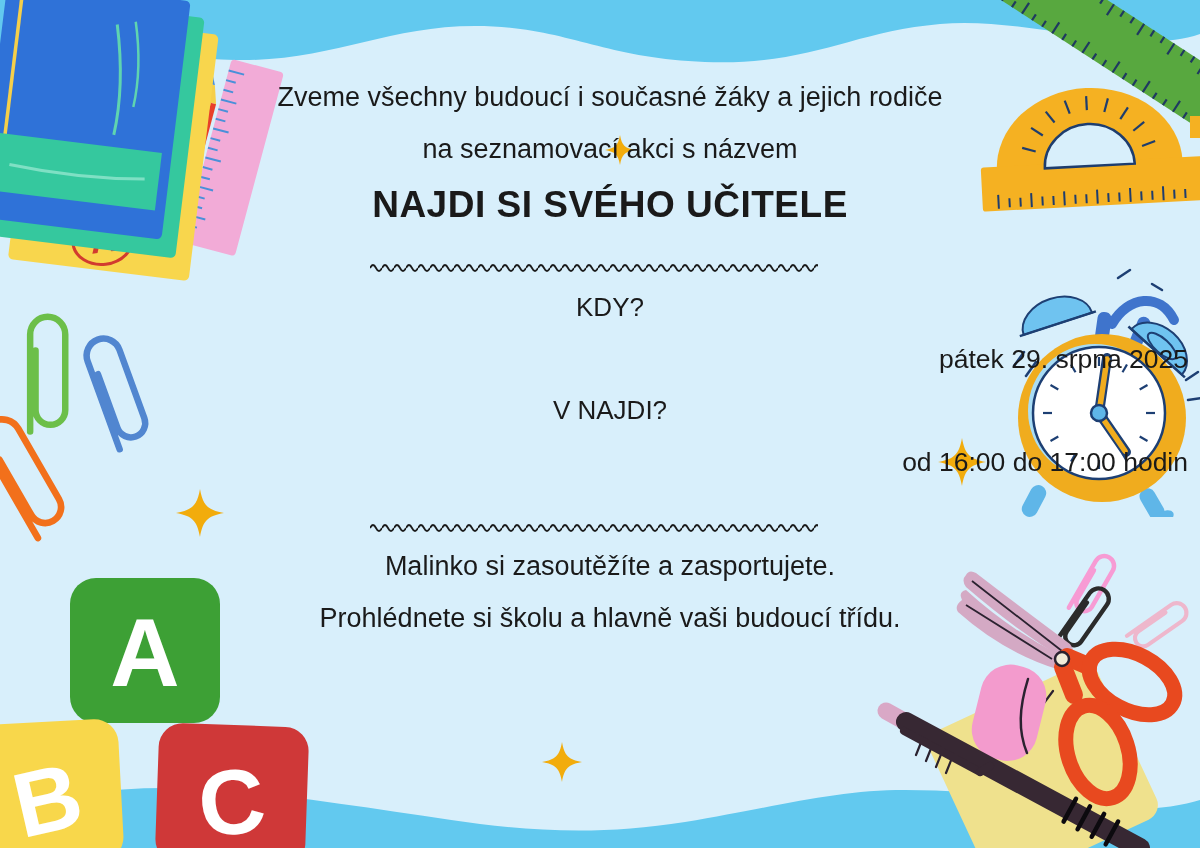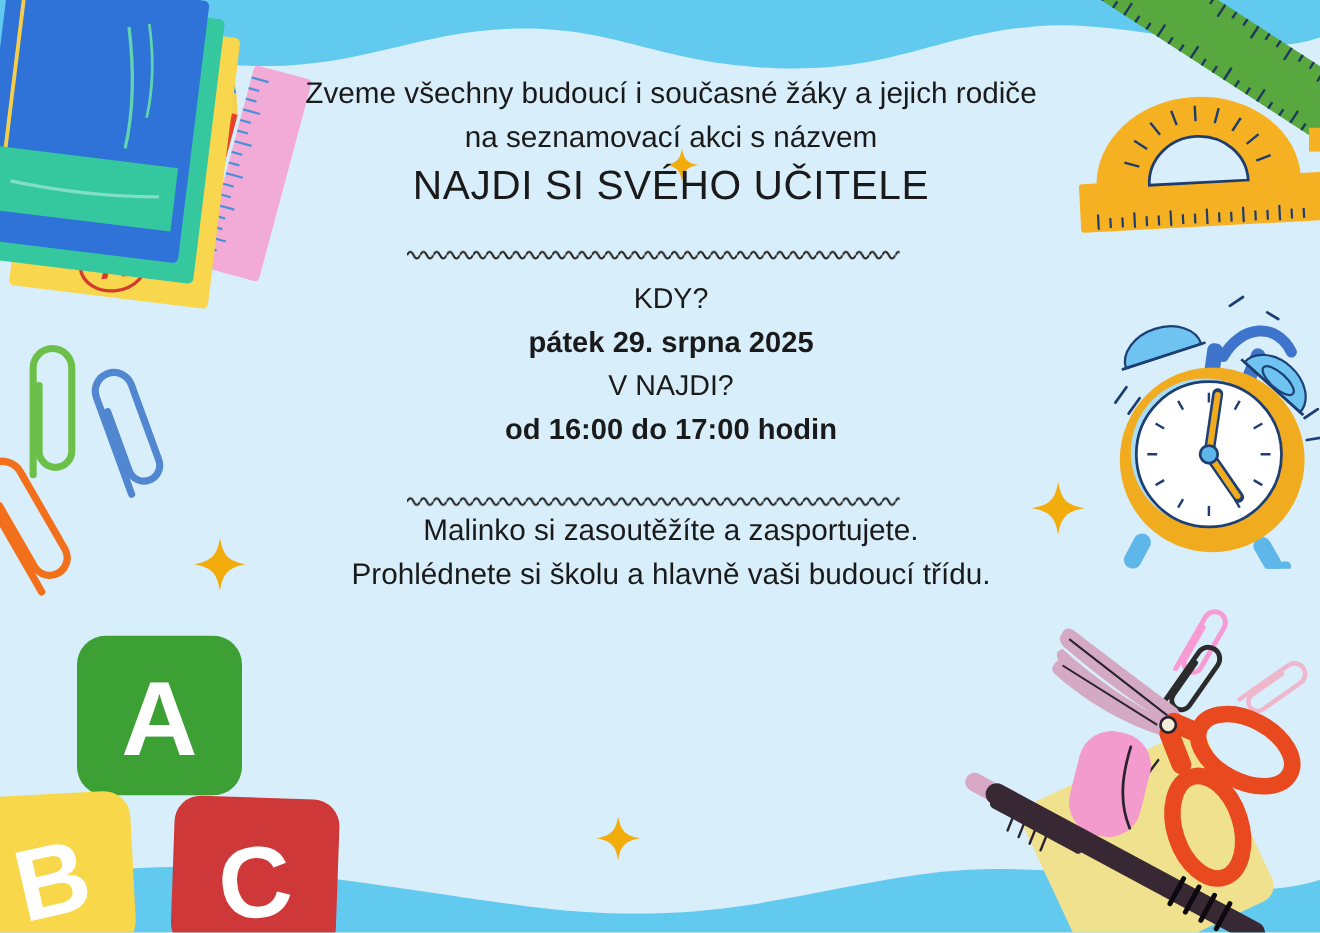--- a/index.html
+++ b/index.html
@@ -1,27 +1,27 @@
 <!DOCTYPE html>
 <html><head>
 <meta charset="utf-8">
 <style>
   html,body{margin:0;padding:0;background:#e8eef2;}
   .poster{position:relative;width:1200px;height:848px;background:#d8effb;overflow:hidden;
           font-family:"Liberation Sans",sans-serif;color:#1a1a1a;}
   .deco{position:absolute;}
   .content{position:absolute;top:65px;left:20px;right:0;text-align:center;z-index:5;}
-  .content p,.content h1{margin:0;}
+  .content p,.content h1{margin:12px;}
   .intro{font-size:27px;line-height:40px;font-weight:400;}
-  .title{font-size:37px;line-height:48px;font-weight:400;letter-spacing:.5px;}
+  .title{font-size:37px;line-height:48px;font-weight:700;letter-spacing:.5px;}
   .divider{display:block;position:relative;margin:32px auto 0;left:-16px;}
   .d2{margin-top:39px;}
   .label{font-size:26px;line-height:39.5px;text-align:center;}
   .first{margin-top:13px !important;}
-  .value{font-size:26.5px;line-height:39.5px;font-weight:700;}
+  .value{font-size:26.5px;line-height:39.5px;font-weight:400;text-align:right;}
   .htitle{margin-top:15px;line-height:40px;}
   .body{font-size:27px;line-height:39.5px;}
   .poster svg text{font-family:"Liberation Sans",sans-serif;}
 </style>
 </head>
 <body>
 
 <div class="poster">
 
   <svg width="0" height="0" style="position:absolute" aria-hidden="true">

